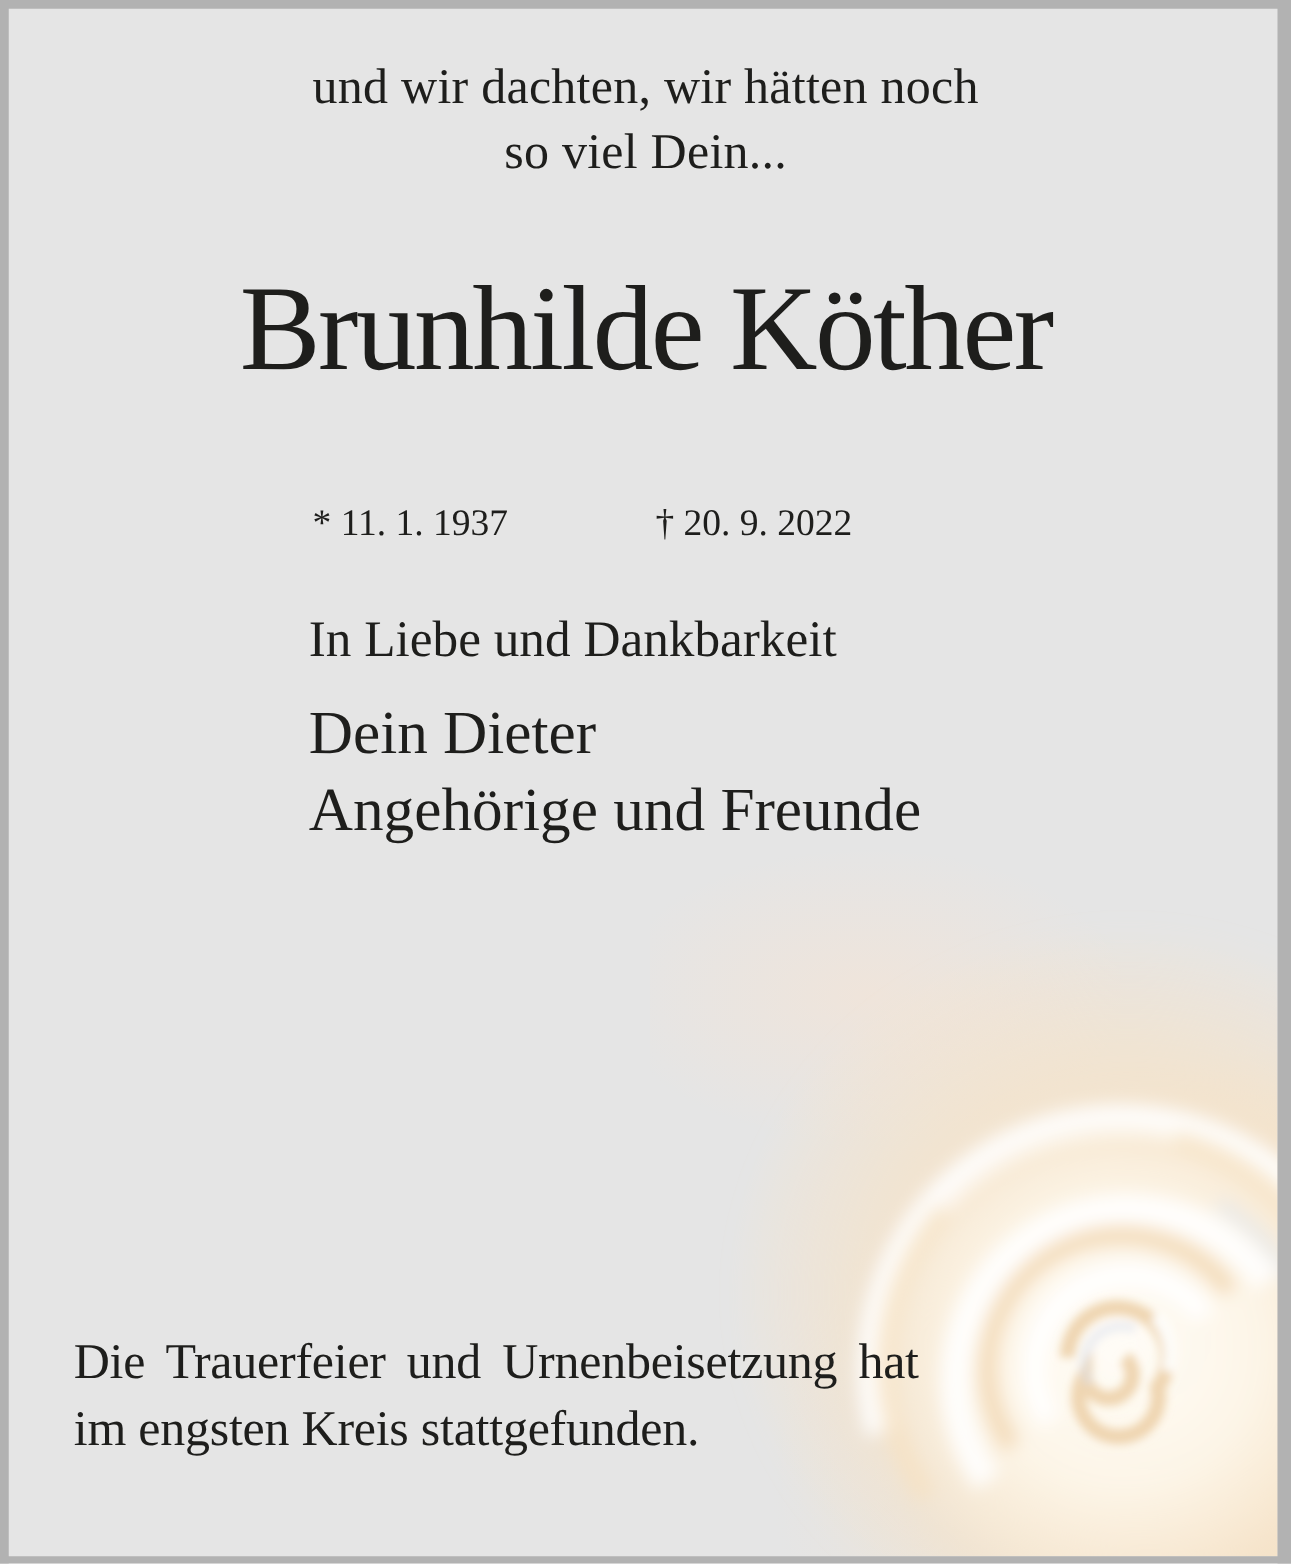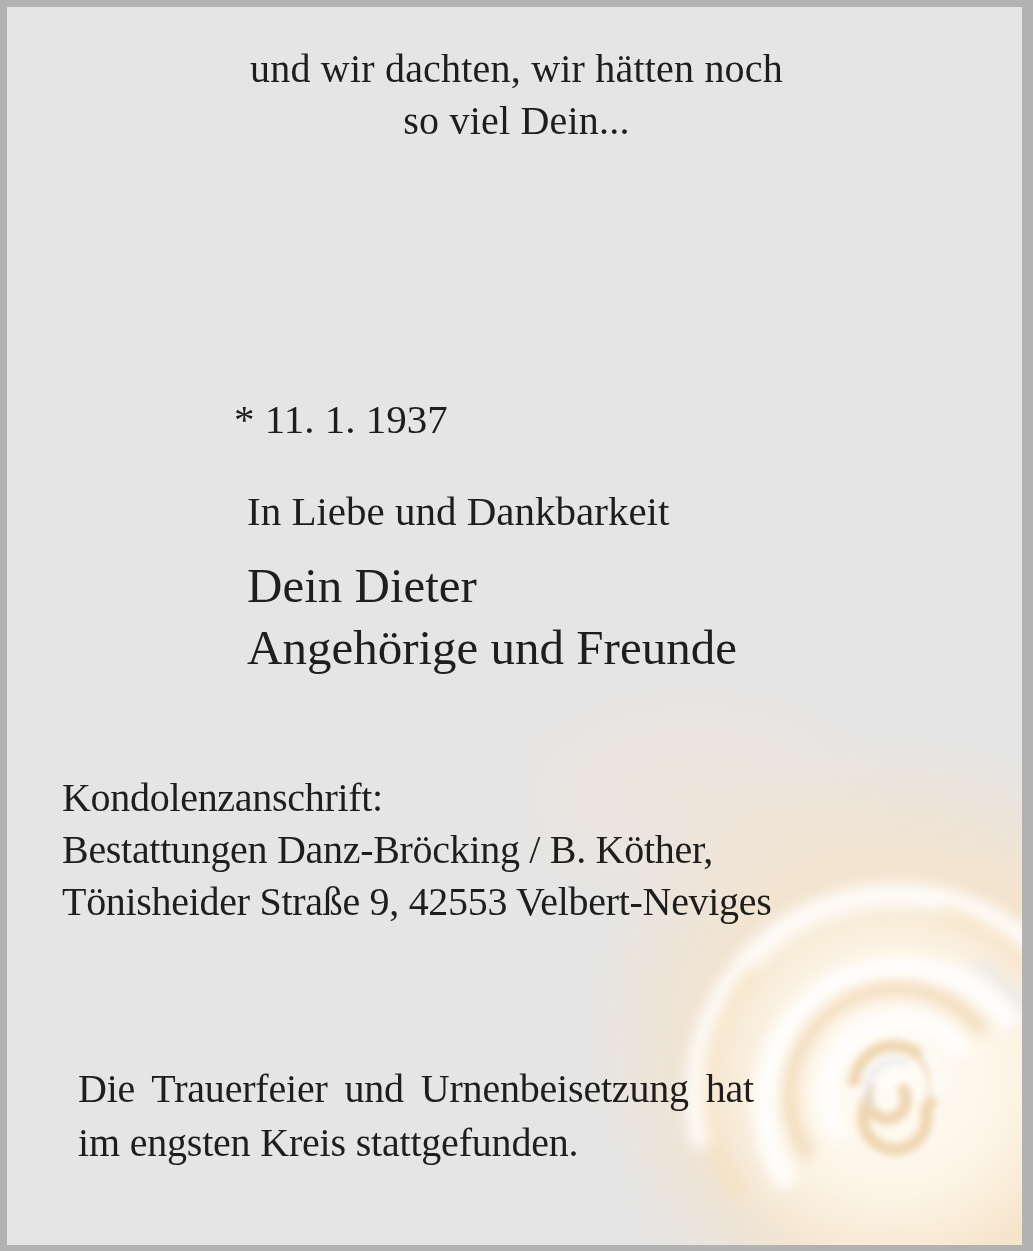--- a/index.html
+++ b/index.html
@@ -39,24 +39,24 @@
     line-height: 110px;
     letter-spacing: -2px;
   }
   .maiden {
     left: 0; right: 0; top: 321px;
     text-align: center;
     font-size: 40px;
     line-height: 52px;
   }
   .dates {
-    left: 234px; top: 393px;
+    left: 250px; top: 393px;
     display: flex;
     gap: 118px;
-    font-size: 41px;
+    font-size: 30px;
     line-height: 52px;
   }
   .dedication {
     left: 247px; top: 485px;
     font-size: 41px;
     line-height: 52px;
   }
   .mourner1 {
     left: 247px; top: 556px;
     font-size: 49px;
@@ -68,21 +68,21 @@
     line-height: 60px;
   }
   .condolence {
     left: 62px; top: 772px;
     font-size: 40px;
     line-height: 52px;
     letter-spacing: -0.3px;
   }
   .funeral {
     position: absolute;
-    left: 78px; top: 1022px;
+    left: 59px; top: 1022px;
     width: 676px;
     font-size: 40px;
     line-height: 54px;
     text-align: justify;
     white-space: normal;
     z-index: 10;
     letter-spacing: -0.2px;
   }
 
   
@@ -144,36 +144,33 @@
       <path d="M 330 392 a 30 30 0 0 1 36 -44" stroke="#dce2ee" stroke-width="8" fill="none" opacity="0.5"></path>
       <path d="M 382 338 a 46 46 0 0 1 10 44" stroke="#ffffff" stroke-width="10" fill="none" opacity="0.9"></path>
     </g>
   </svg>
 
   <div class="txt intro">
     <div>und wir dachten, wir hätten noch</div>
     <div>so viel Dein...</div>
   </div>
 
+  <div class="txt name">Brunhilde Köther</div>
 
 
   <div class="txt dates">
     <span>* 11. 1. 1937</span>
+    <span>† 20. 9. 2022</span>
   </div>
 
   <div class="txt mourner1">Dein Dieter</div>
 
   <div class="txt dedication">In Liebe und Dankbarkeit</div>
   <div class="txt mourner2">Angehörige und Freunde</div>
 
-  <div class="txt condolence">
-    <div>Kondolenzanschrift:</div>
-    <div>Bestattungen Danz-Bröcking / B. Köther,</div>
-    <div>Tönisheider Straße 9, 42553 Velbert-Neviges</div>
-  </div>
 
   <p class="funeral">Die Trauerfeier und Urnenbeisetzung hat im engsten Kreis stattgefunden.</p>
 
   <div class="frame frame-top"></div>
   <div class="frame frame-bottom"></div>
   <div class="frame frame-left"></div>
   <div class="frame frame-right"></div>
 
 </div>
 

